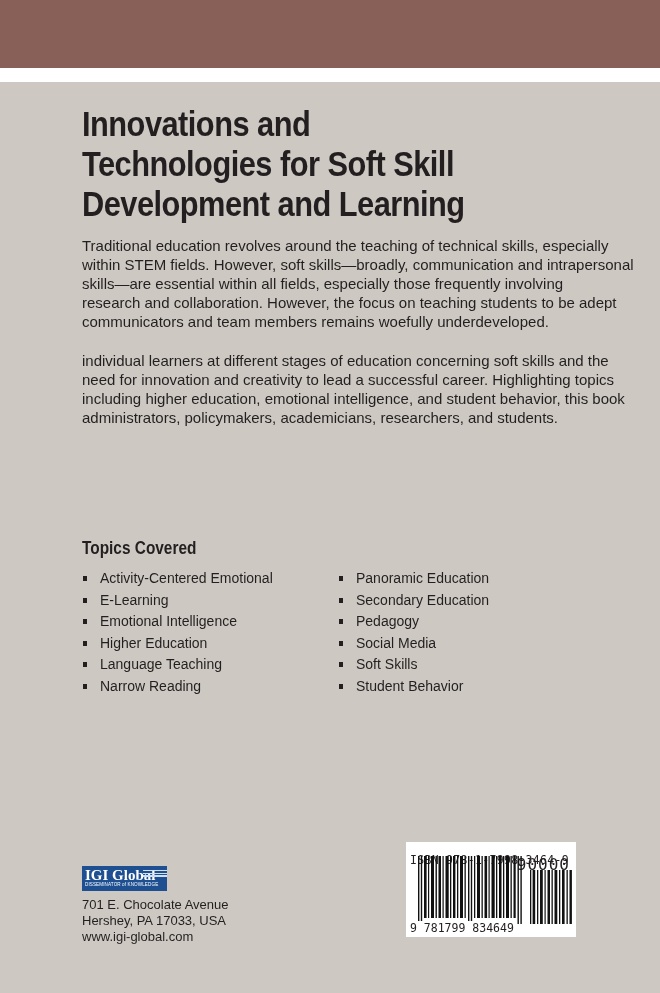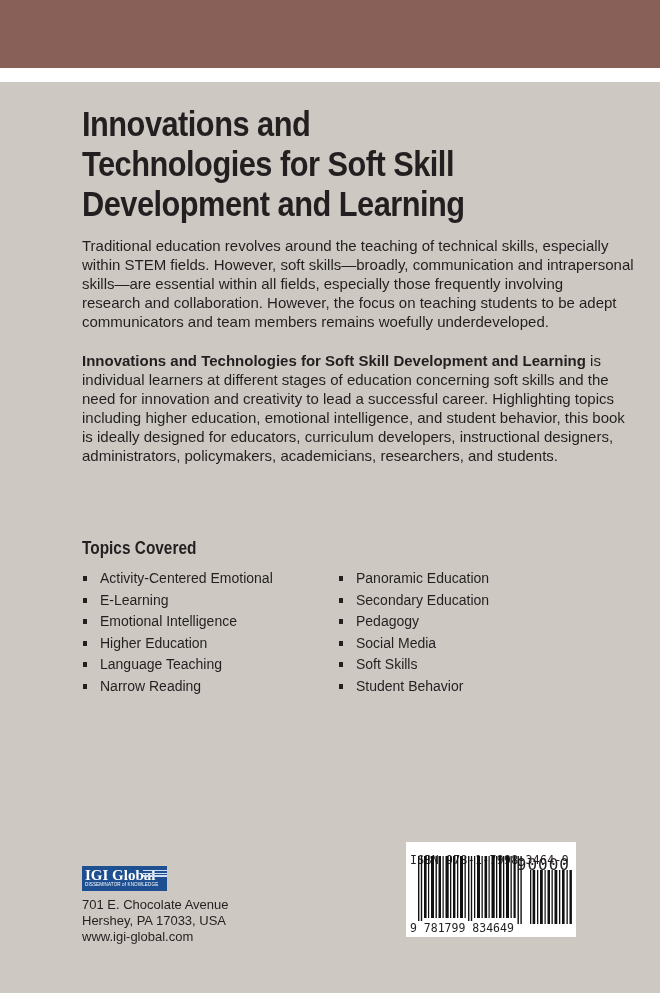--- a/index.html
+++ b/index.html
@@ -69,25 +69,23 @@
 
 <p class="para p1">
   <span class="line">Traditional education revolves around the teaching of technical skills, especially</span>
   <span class="line">within STEM fields. However, soft skills—broadly, communication and intrapersonal</span>
   <span class="line">skills—are essential within all fields, especially those frequently involving</span>
   <span class="line">research and collaboration. However, the focus on teaching students to be adept</span>
   <span class="line">communicators and team members remains woefully underdeveloped.</span>
 </p>
 
 <p class="para p2">
-  <span class="line"><b>Innovations and Technologies for Soft Skill Development and Learning</b><span> is</span></span>
   <span class="line">individual learners at different stages of education concerning soft skills and the</span>
   <span class="line">need for innovation and creativity to lead a successful career. Highlighting topics</span>
   <span class="line">including higher education, emotional intelligence, and student behavior, this book</span>
-  <span class="line">is ideally designed for educators, curriculum developers, instructional designers,</span>
   <span class="line">administrators, policymakers, academicians, researchers, and students.</span>
 </p>
 
 <h2 class="topics-heading">Topics Covered</h2>
 
 <ul class="topics-col col-left">
   <li><i class="bullet"></i><span>Activity-Centered Emotional</span></li>
   <li><i class="bullet"></i><span>E-Learning</span></li>
   <li><i class="bullet"></i><span>Emotional Intelligence</span></li>
   <li><i class="bullet"></i><span>Higher Education</span></li>

